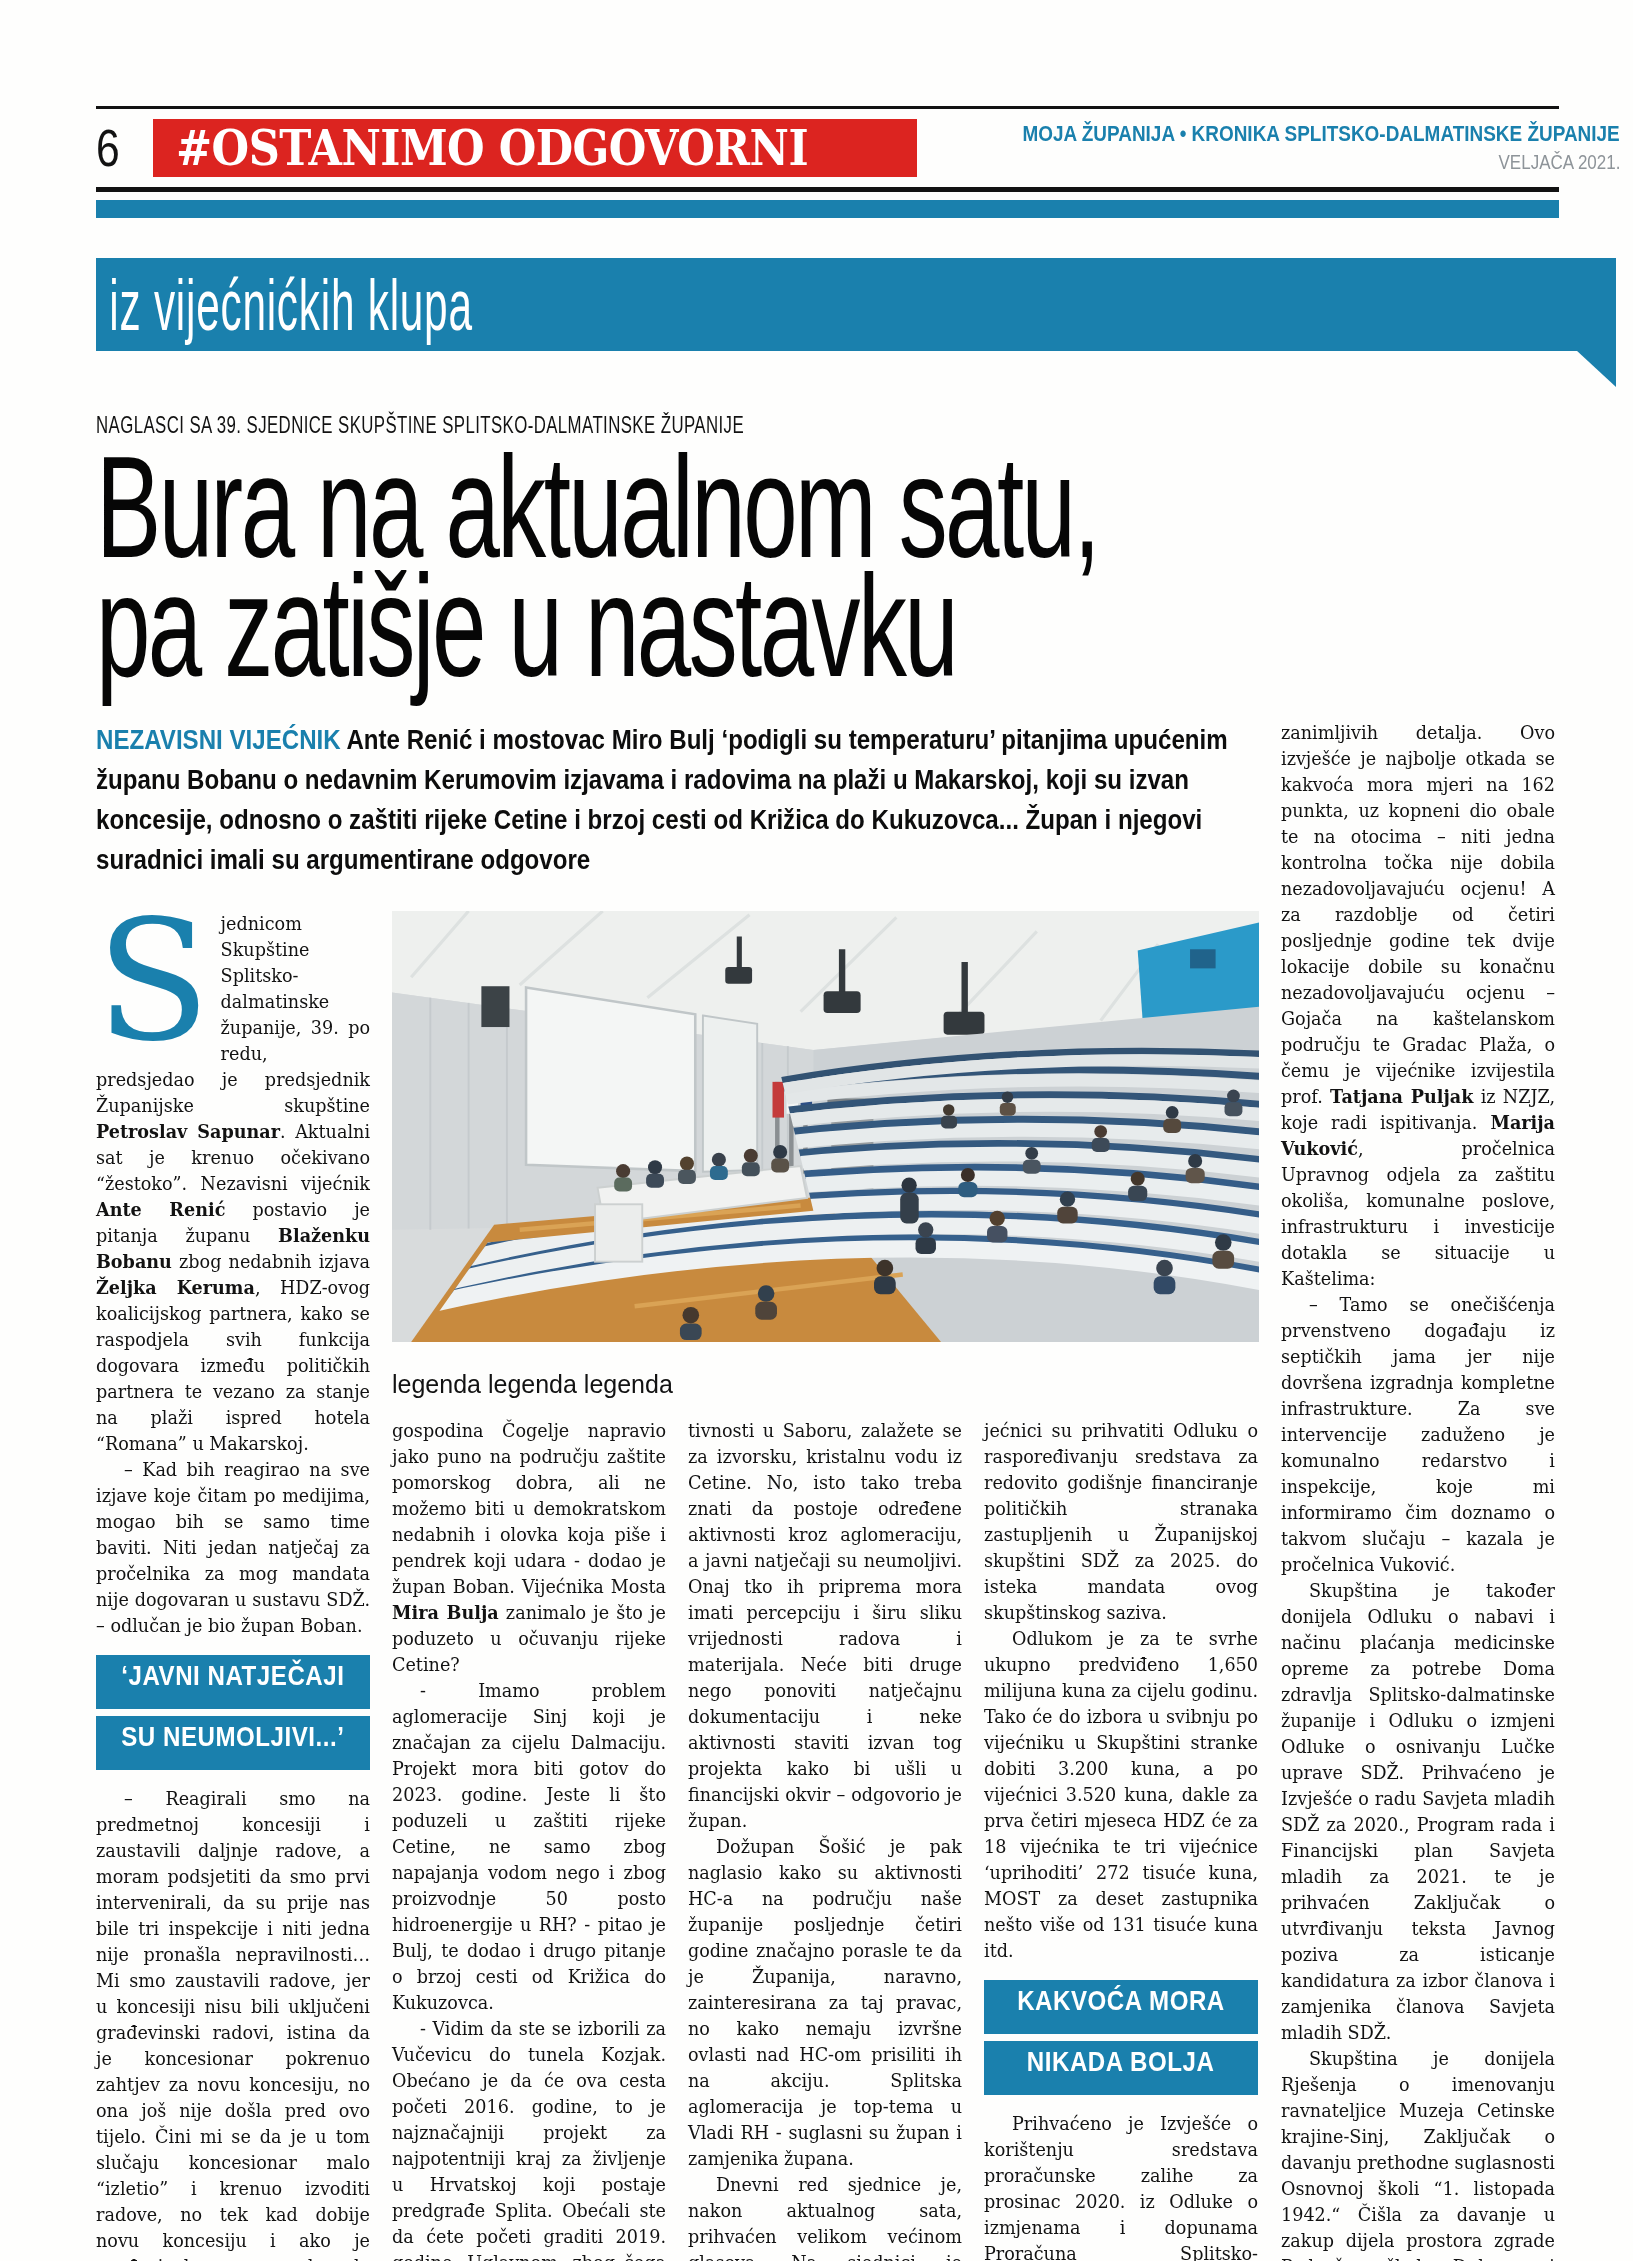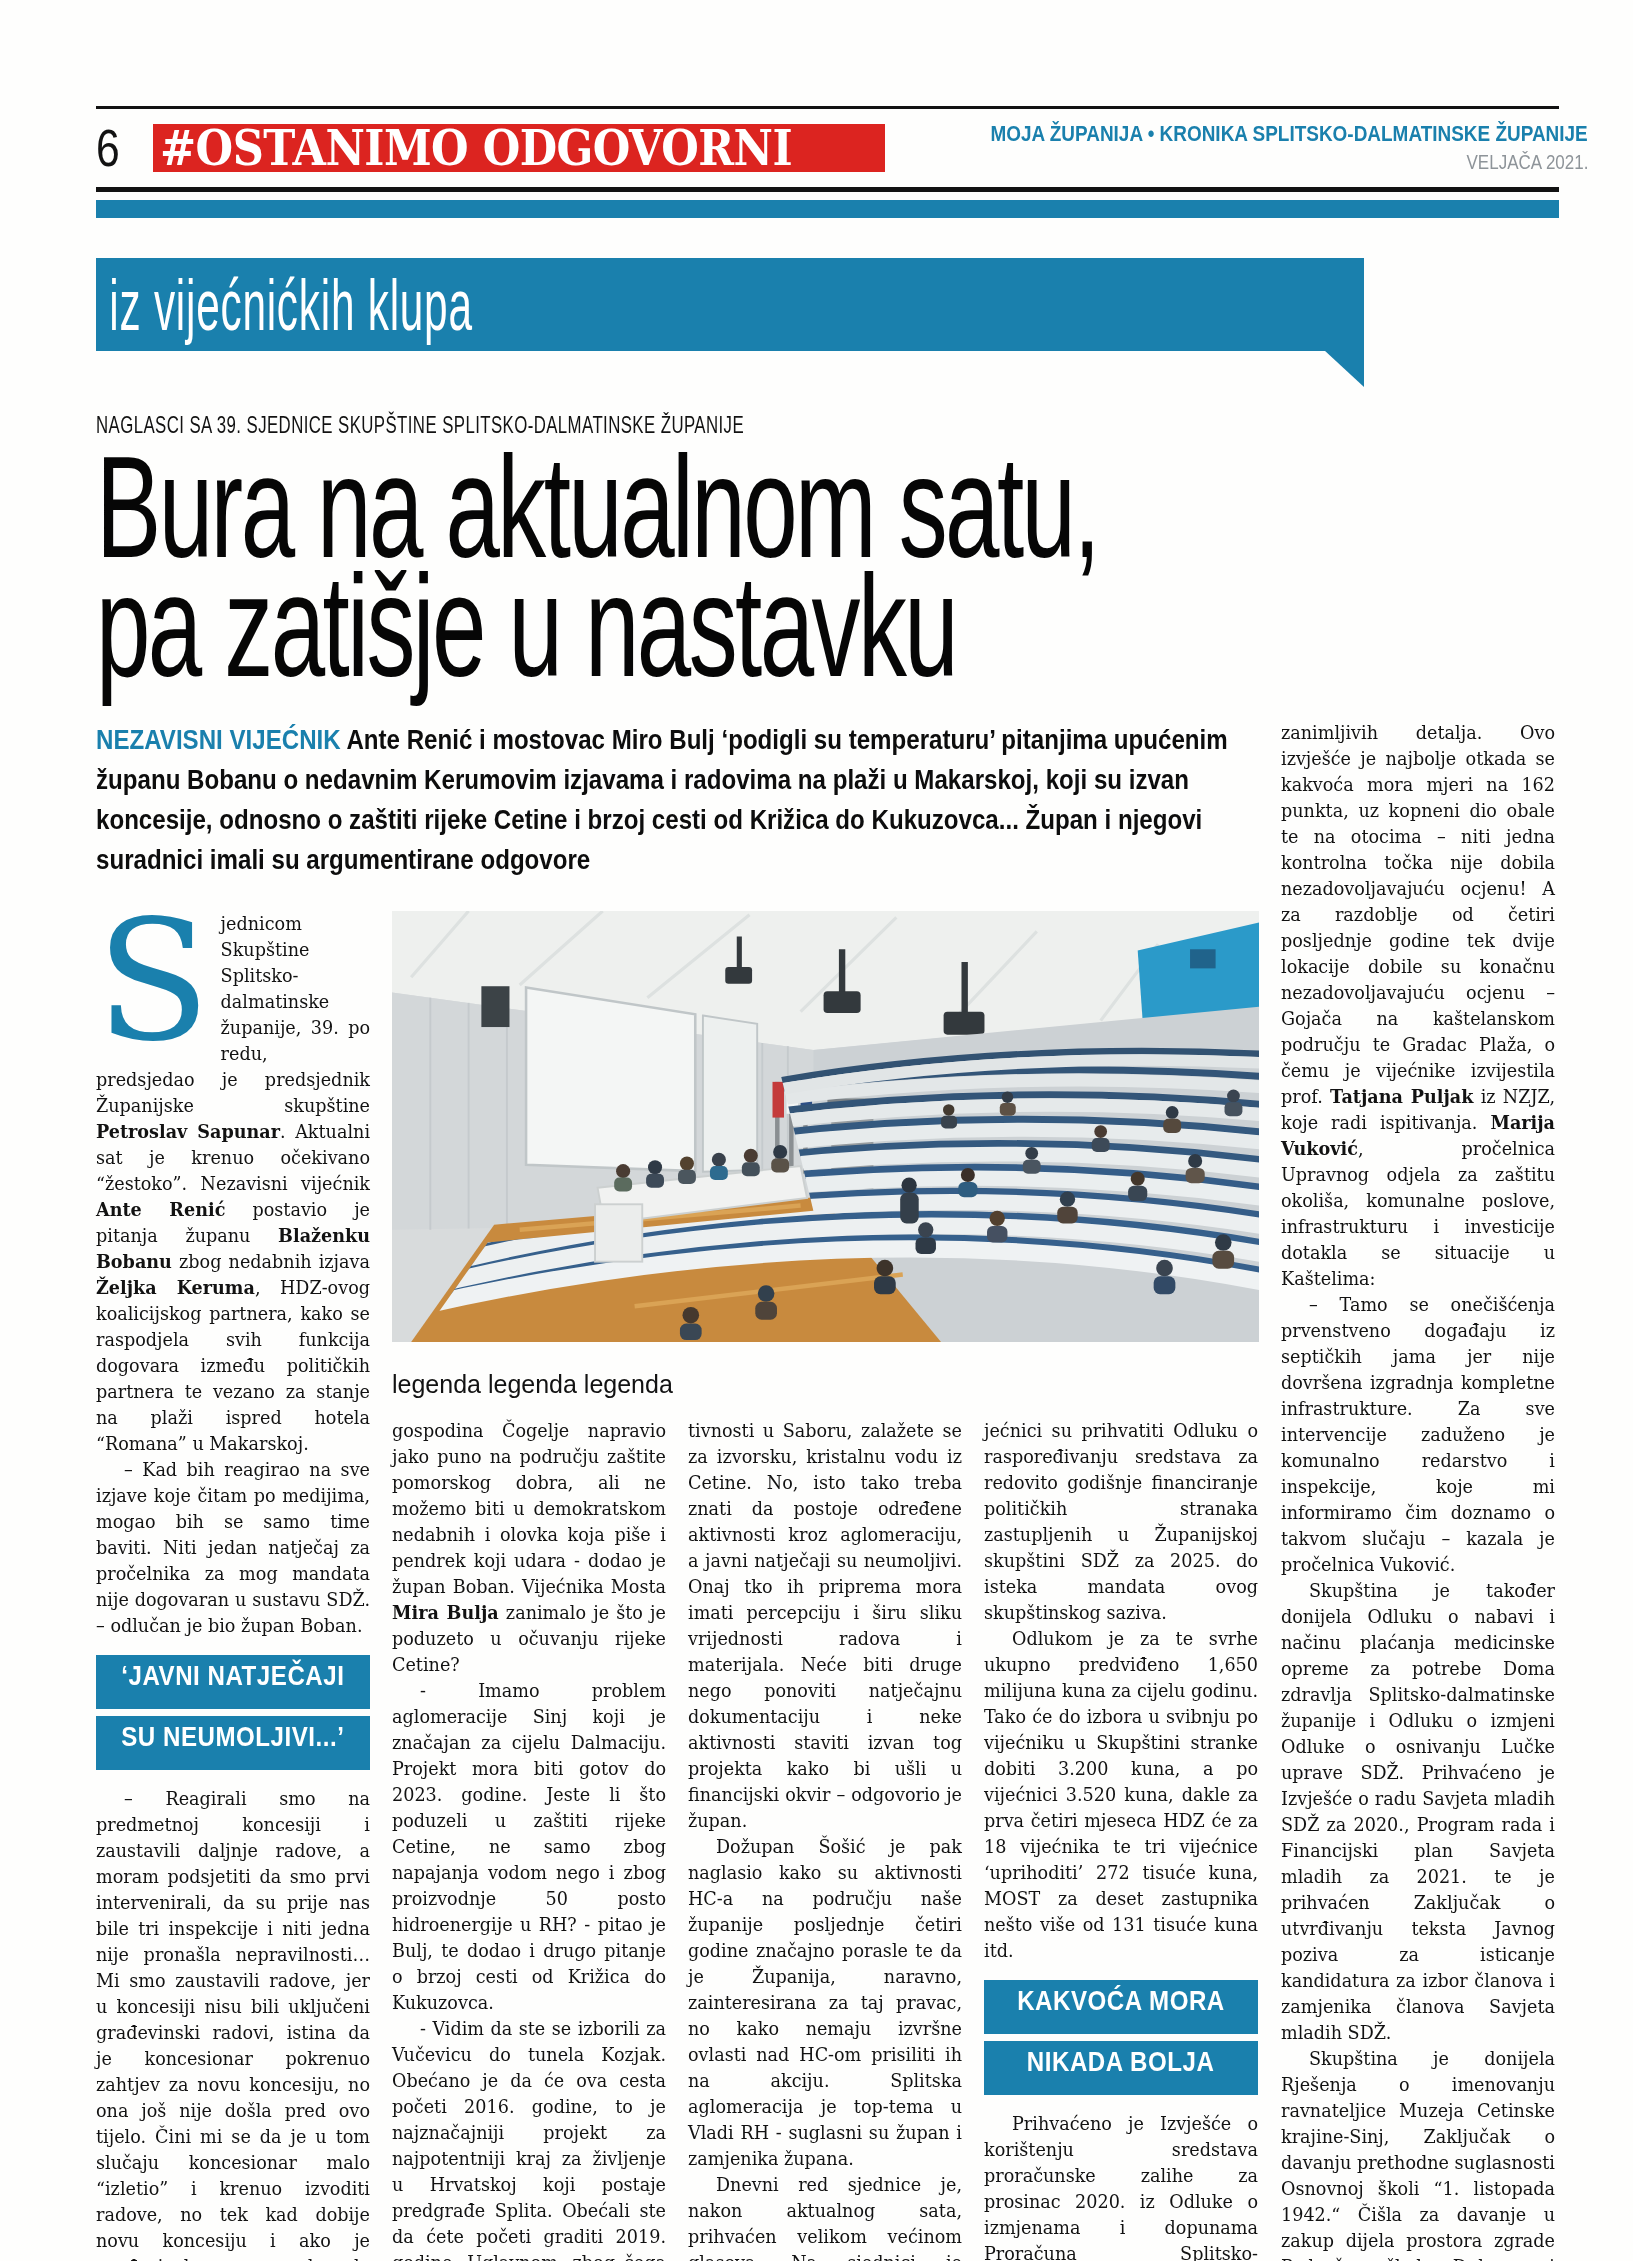--- a/index.html
+++ b/index.html
@@ -7,31 +7,31 @@
           font-family:"DejaVu Serif", serif; color:#121212; }
   .frame { position:absolute; left:96px; top:106px; width:1463px; }
 
   .rule-thin { height:2.6px; background:#121212; }
   .rule-thick { height:5.1px; background:#121212; margin-top:5.1px; }
   .bluestrip { height:18px; background:var(--accent); margin-top:7.7px; }
 
   .header { display:flex; align-items:center; height:68px; padding-top:5.1px; }
   .pagenum { font-family:"Liberation Sans", sans-serif; font-size:52px; font-weight:400;
              display:inline-block; transform:scaleX(.82); transform-origin:0 50%; }
-  .masthead { background:var(--red); margin-left:28px; height:48px; display:flex; align-items:center; padding:0 7px; }
+  .masthead { background:var(--red); margin-left:28px; height:58px; display:flex; align-items:center; padding:0 23px; }
   .masthead span { color:#fff; font-family:"DejaVu Serif", serif; font-weight:700; font-size:49px;
                    white-space:nowrap; display:inline-block; transform:scaleX(.88); transform-origin:0 50%;
                    letter-spacing:-0.6px; }
   .head-right { margin-left:auto; text-align:right; }
   .section-line { color:var(--accent); font-family:"Liberation Sans", sans-serif; font-weight:700;
                   font-size:22.3px; white-space:nowrap; display:inline-block; transform:scaleX(.85); transform-origin:100% 50%; }
   .date-line { color:var(--gray); font-family:"Liberation Sans", sans-serif; font-weight:400; font-size:20px;
                margin-top:3.8px; display:inline-block; transform:scaleX(.85); transform-origin:100% 50%; }
 
-  .banner { position:relative; margin-top:40px; width:1268px; height:93px; background:var(--accent); }
+  .banner { position:relative; margin-top:40px; width:1520px; height:93px; background:var(--accent); }
   .banner::after { content:""; position:absolute; right:0; bottom:-36px; width:0; height:0;
                    border-top:37px solid var(--accent); border-left:40px solid transparent; }
   .banner-label { color:#fff; font-family:"Liberation Sans", sans-serif; font-weight:400; font-size:73px;
                   line-height:93px; white-space:nowrap; display:inline-block; padding-left:23px;
                   transform:scaleX(.58); transform-origin:0 50%; letter-spacing:1.3px; }
 
   .kicker { margin-top:60px; font-family:"Liberation Sans", sans-serif; font-weight:500; font-size:24px;
             white-space:nowrap; }
   .kicker span { display:inline-block; transform:scaleX(.70); transform-origin:0 50%; letter-spacing:0.6px; }
 

